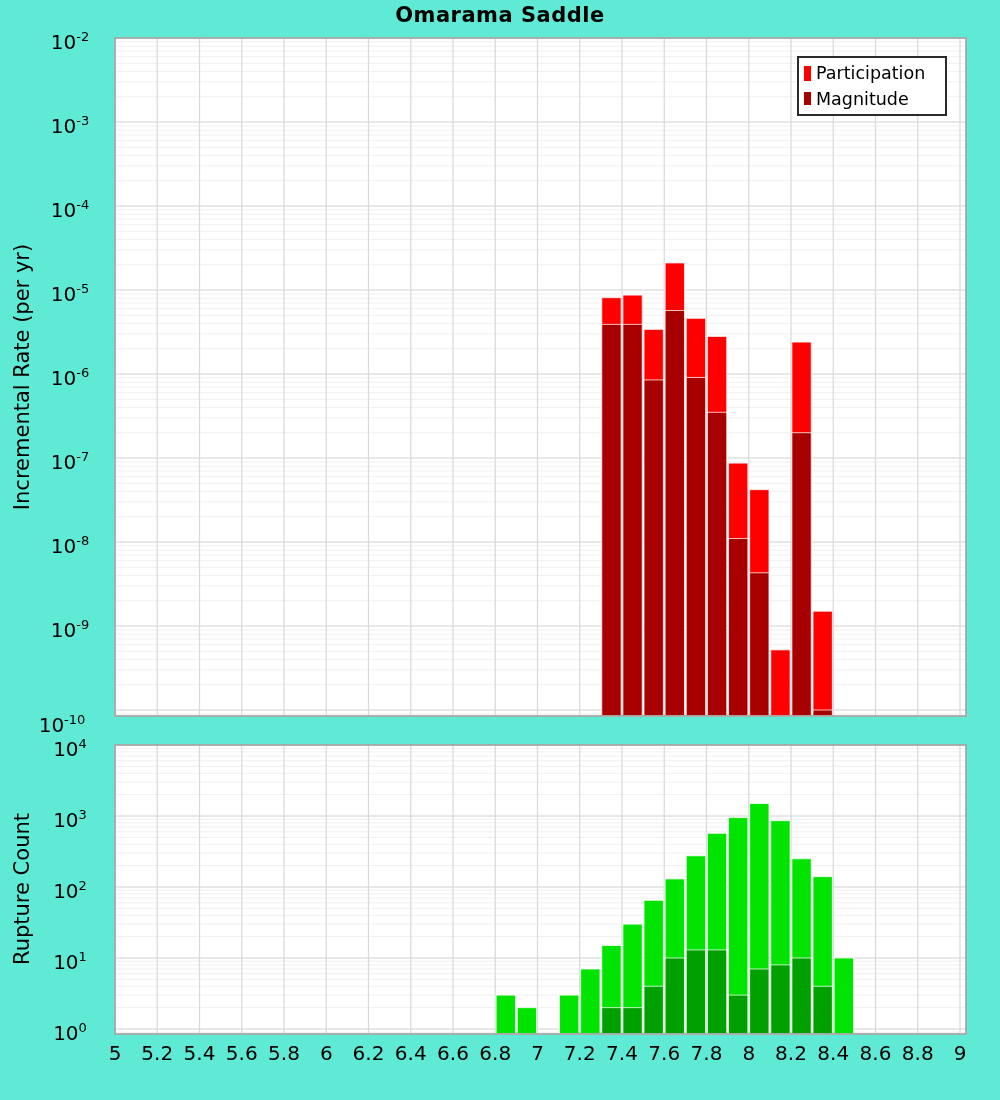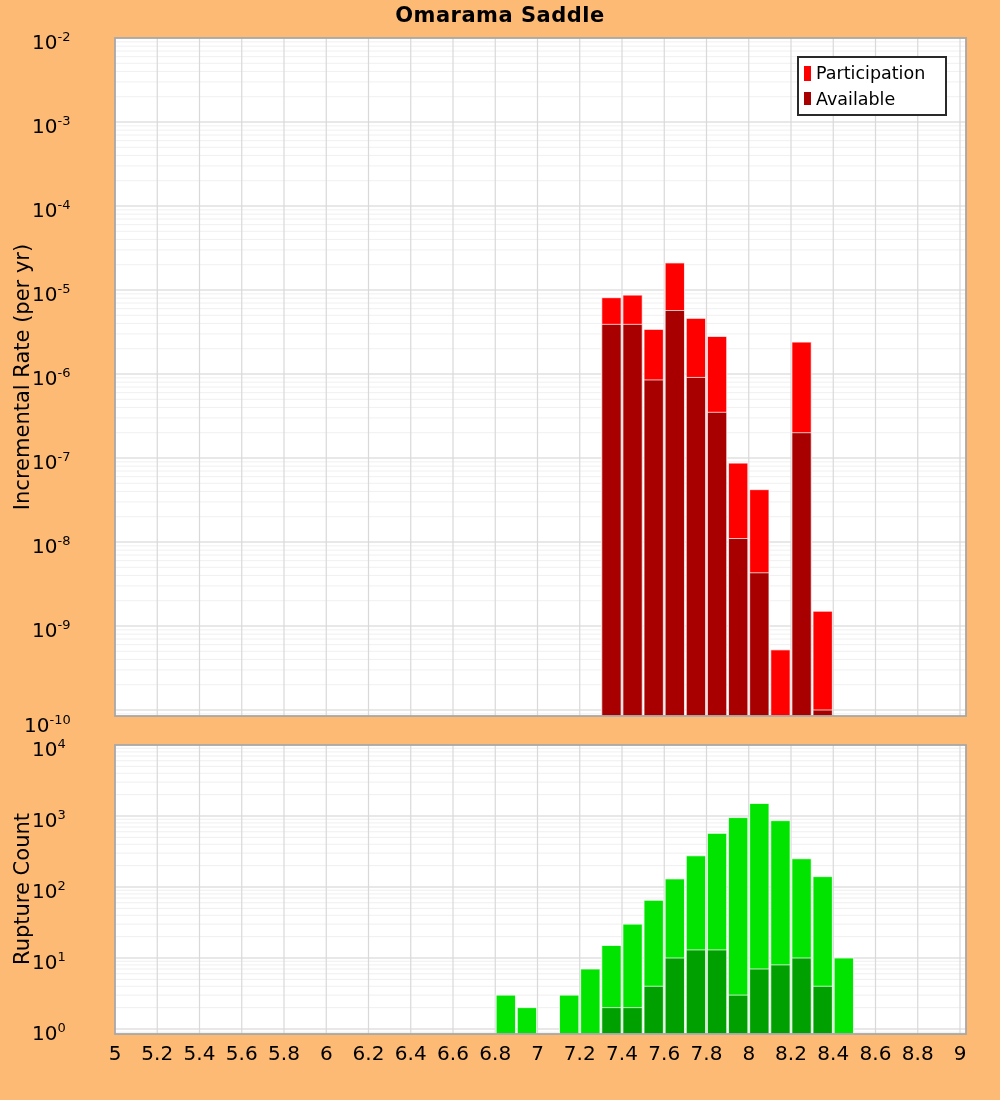--- a/index.html
+++ b/index.html
@@ -1,24 +1,24 @@
 <!DOCTYPE html>
 <html><head>
 <meta charset="utf-8">
 <style>
   html,body{margin:0;padding:0;background:#ffffff;}
-  #figure{position:relative;width:1000px;height:1100px;background:#fdba74;
+  #figure{position:relative;width:1000px;height:1100px;background:#5eead4;
           font-family:"DejaVu Sans","Liberation Sans",sans-serif;color:#000;overflow:hidden;}
   #plot-svg{position:absolute;left:0;top:0;}
   .title{position:absolute;left:0;right:0;top:3px;text-align:center;
          font-size:21px;font-weight:bold;letter-spacing:0.5px;}
   .ylab{position:absolute;white-space:nowrap;font-size:21px;
         transform:translate(-50%,-50%) rotate(-90deg);}
   .xlab{position:absolute;left:115px;width:851px;text-align:center;top:1066px;font-size:21px;}
-  .ytick{position:absolute;width:76px;text-align:left;font-size:20px;line-height:22px;}
+  .ytick{position:absolute;width:76px;text-align:center;font-size:20px;line-height:22px;}
   .ytick sup{font-size:13px;}
   .xtick{position:absolute;width:64px;text-align:center;font-size:20px;top:1041px;}
   .legend{position:absolute;background:#fff;border:2px solid #2a2a2a;
           display:flex;flex-direction:column;justify-content:space-evenly;
           padding:0 5px;box-sizing:border-box;z-index:5;}
   .legend-item{display:flex;align-items:center;font-size:17.5px;white-space:nowrap;}
   .swatch{display:inline-block;width:7px;margin-right:5px;flex:none;}
 </style>
 </head>
 <body>
@@ -235,21 +235,21 @@
   <div class="ylab" style="left:22px;top:377px;">Incremental Rate (per yr)</div>
   <div class="ylab" style="left:22px;top:889px;">Rupture Count</div>
 
   <div class="legend" style="left:797px;top:56px;width:150px;height:60px;">
     <div class="legend-item">
       <span class="swatch" style="height: 15px; background-color: rgb(255, 0, 0);"></span>
       <span>Participation</span>
     </div>
     <div class="legend-item">
       <span class="swatch" style="height: 13px; background-color: rgb(168, 0, 0);"></span>
-      <span>Available</span>
+      <span>Magnitude</span>
     </div>
   </div>
 
 
 <div class="ytick" style="left: 32px; top: 26px;">10<sup>-2</sup></div>
     <div class="ytick" style="left: 32px; top: 110px;">10<sup>-3</sup></div>
     <div class="ytick" style="left: 32px; top: 194px;">10<sup>-4</sup></div>
     <div class="ytick" style="left: 32px; top: 278px;">10<sup>-5</sup></div>
     <div class="ytick" style="left: 32px; top: 362px;">10<sup>-6</sup></div>
     <div class="ytick" style="left: 32px; top: 446px;">10<sup>-7</sup></div>

